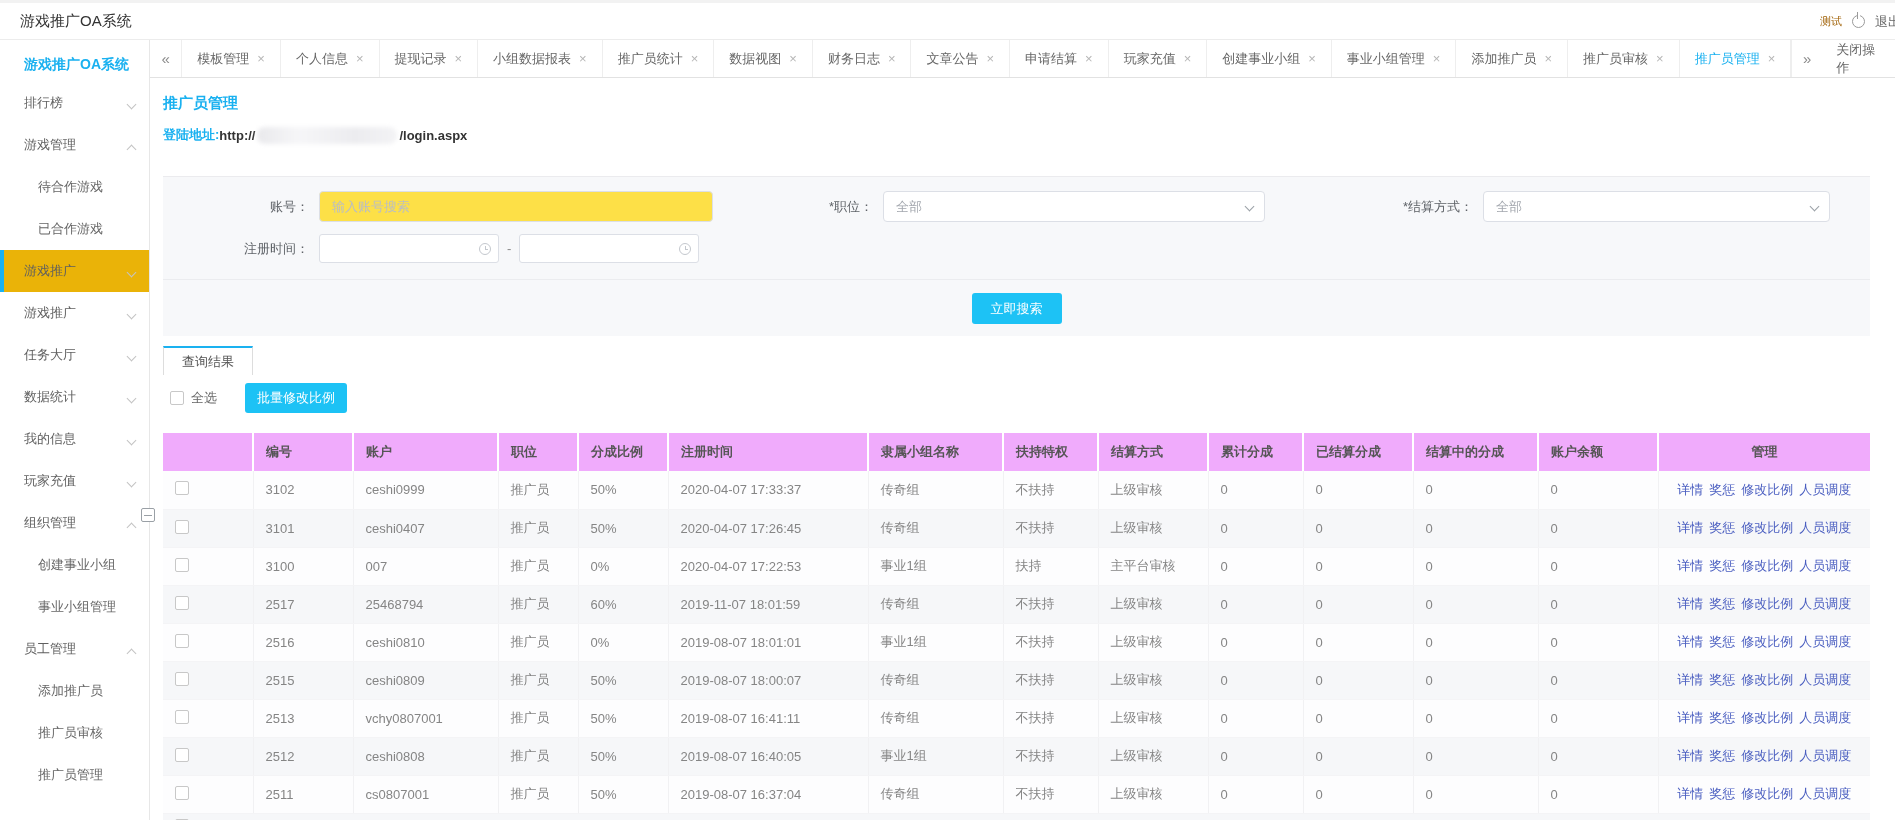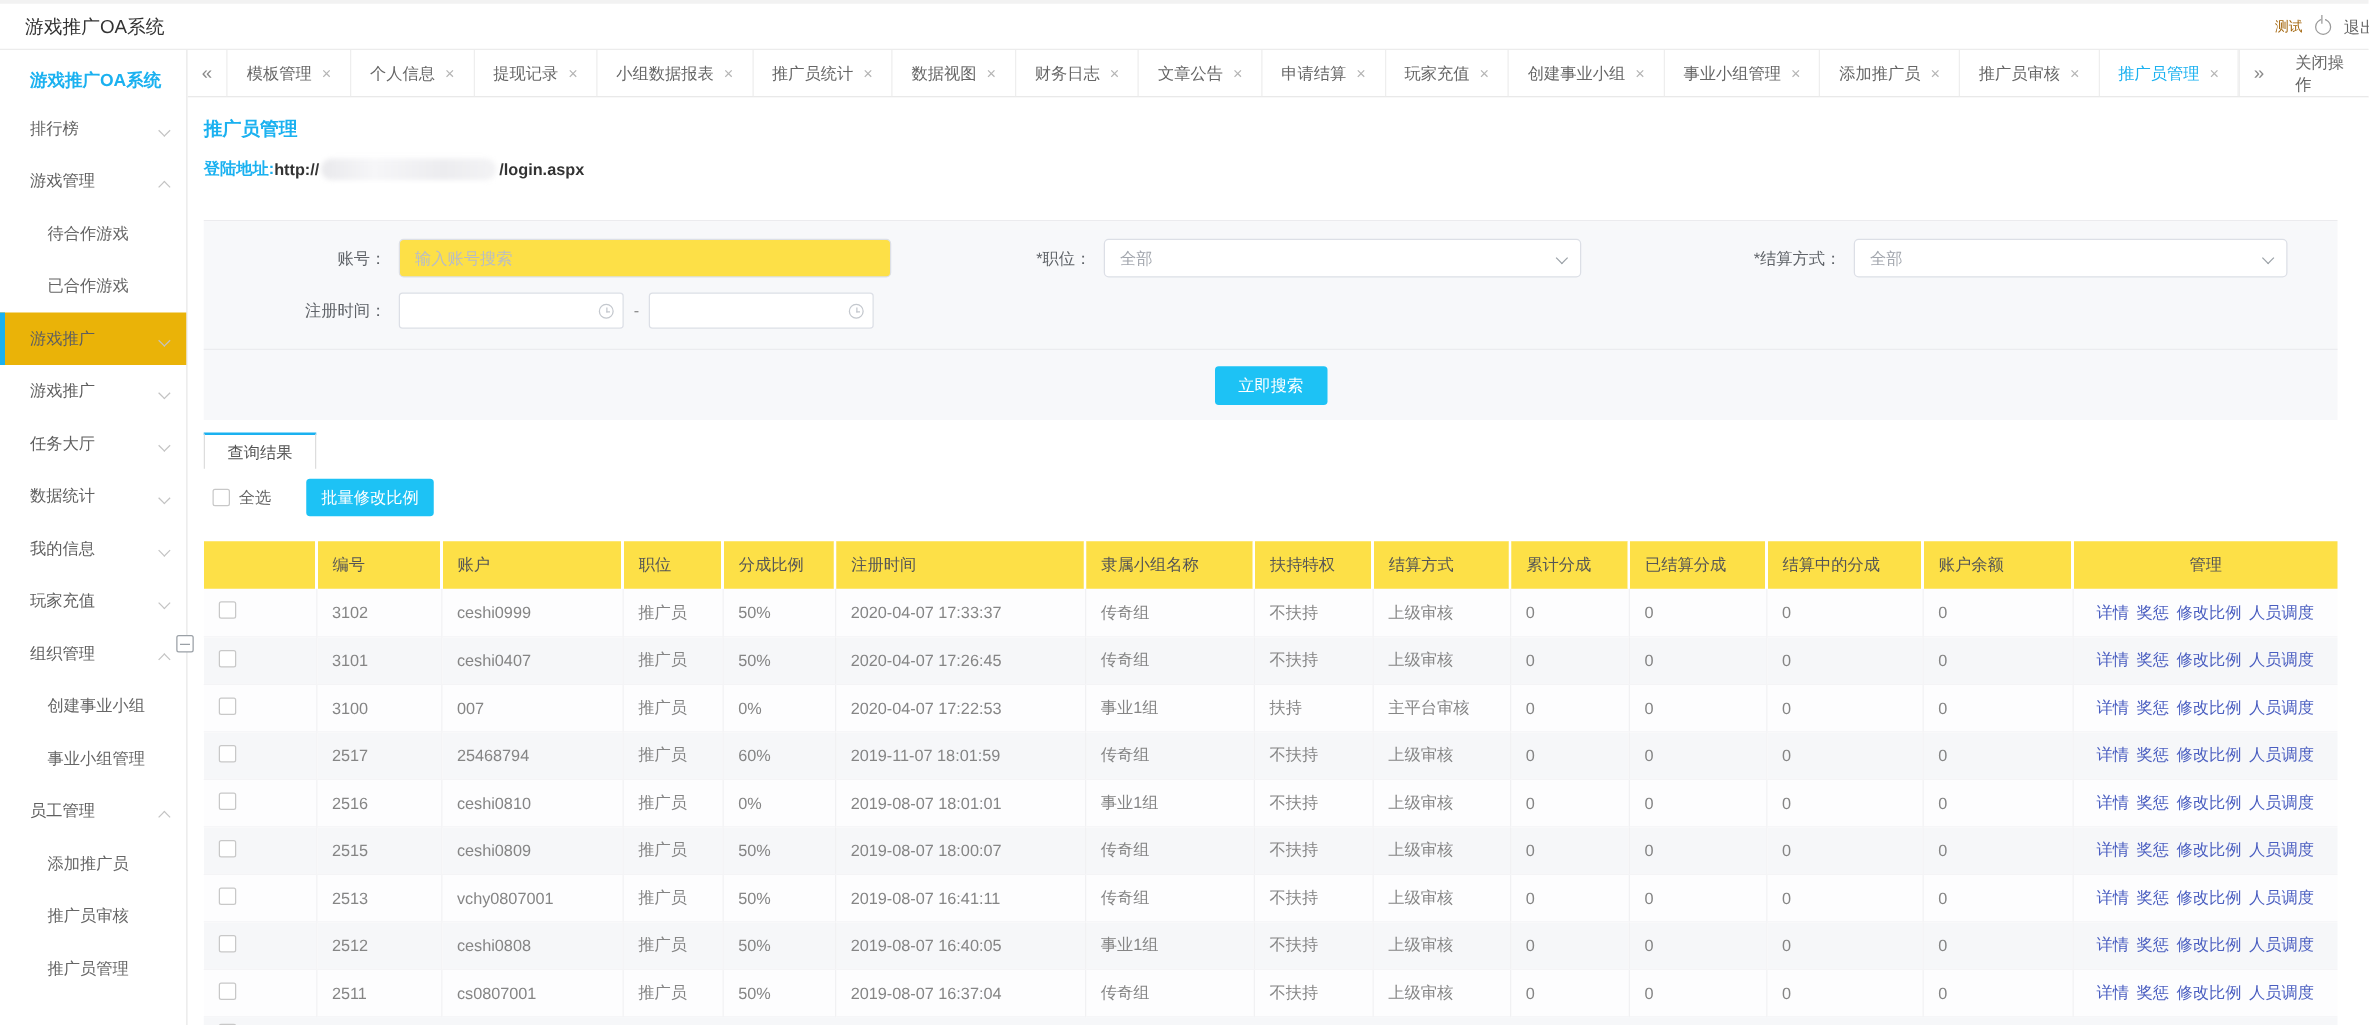--- a/index.html
+++ b/index.html
@@ -85,21 +85,21 @@
   .result-tab { margin-top:10px; width:90px; height:29px; background:#fff;
     border:1px solid #ddd; border-bottom:none; border-top:2px solid #1ab1f0;
     display:flex; align-items:center; justify-content:center; font-size:13px; color:#555; cursor:pointer; }
   .batch-row { display:flex; align-items:center; margin-top:8px; height:30px; }
   .cb { display:inline-block; width:14px; height:14px; background:#fff; border:1px solid #c8c8c8;
     border-radius:2px; cursor:pointer; flex:0 0 auto; }
   .select-all { display:flex; align-items:center; gap:7px; margin-left:7px; font-size:13px; color:#666; }
   .batch-btn { width:102px; height:30px; margin-left:28px; }
   
   table.results { width:1707px; border-collapse:collapse; margin-top:20px; table-layout:fixed; }
-  table.results th { background:#fde047; height:38px; font-size:13px; font-weight:normal; color:#555;
+  table.results th { background:#f0abfc; height:38px; font-size:13px; font-weight:bold; color:#555;
     text-align:left; padding:0 0 0 12px; border-right:2px solid #fff; white-space:nowrap; overflow:hidden; }
   table.results th:last-child { border-right:none; text-align:center; padding-left:0; }
   table.results td { height:38px; font-size:13px; color:#858585; padding:0 0 0 12px;
     border-right:1px solid #f1f1f3; border-bottom:1px solid #f4f4f6; white-space:nowrap; overflow:hidden; }
   table.results td:last-child { border-right:none; text-align:center; padding-left:0; }
   table.results tr:nth-child(even) td { background:#f6f7f9; }
   table.results tr:nth-child(odd) td { background:#fdfdfe; }
   .act-link { color:#4a5ec0; cursor:pointer; margin:0 3px; }
   .partial-row { width:1707px; height:24px; background:#f6f7f9; display:flex; align-items:center; padding-left:12px; }
 </style>

